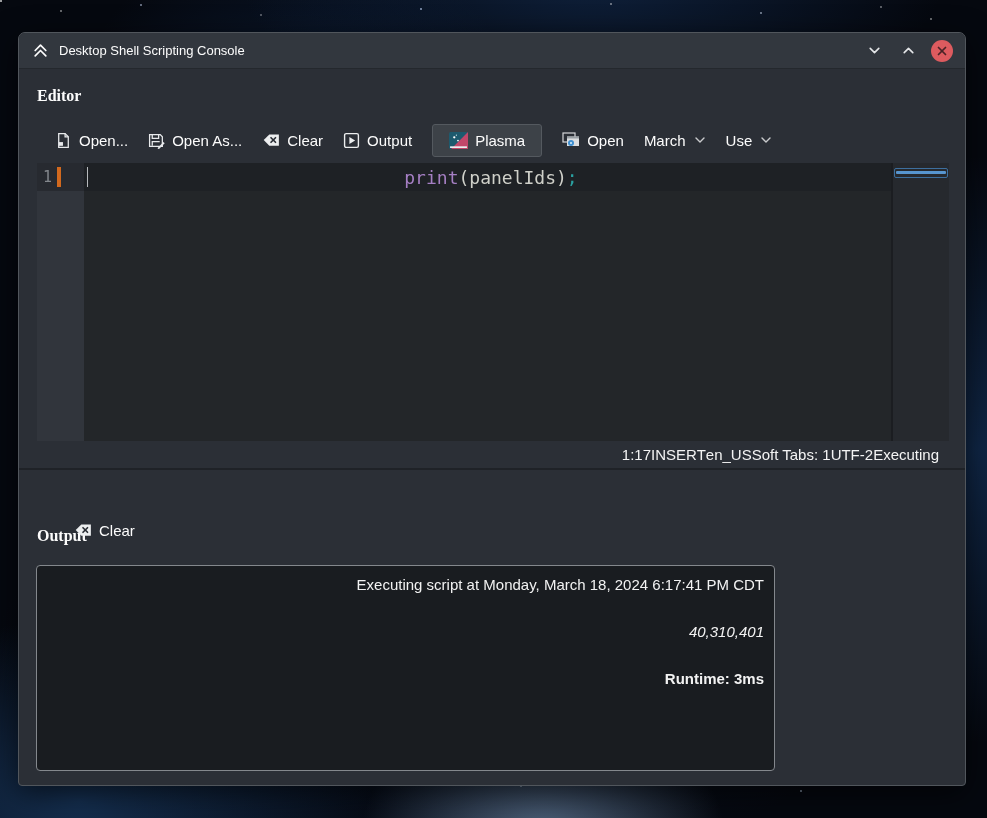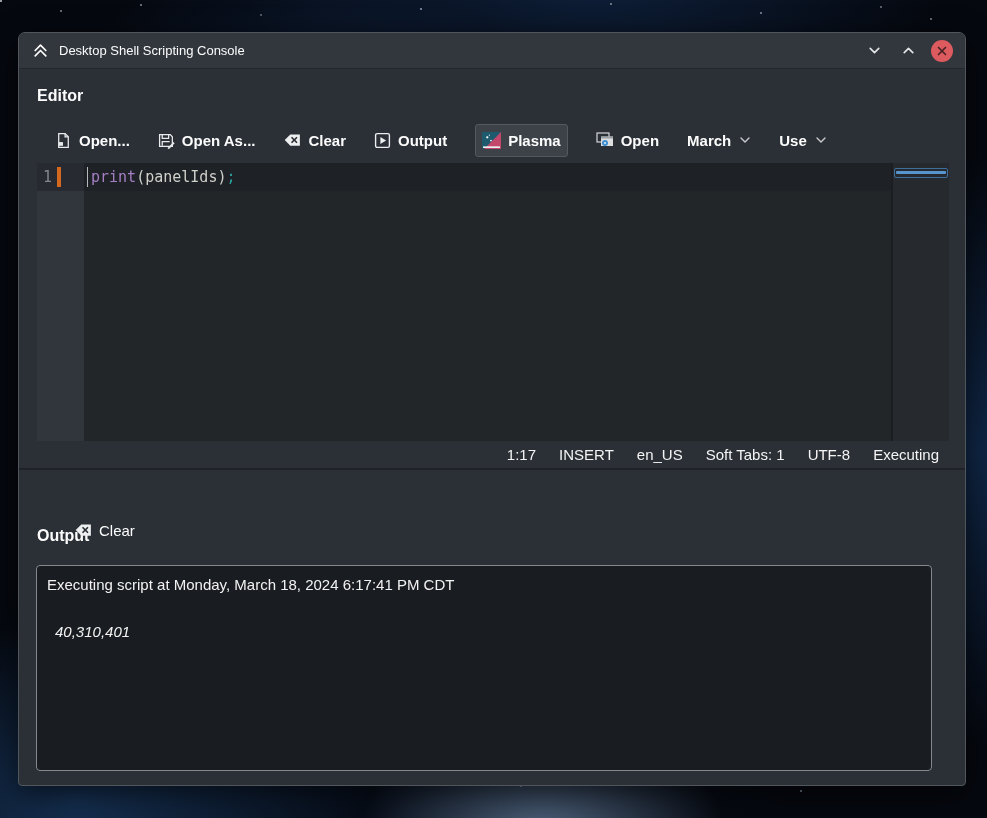--- a/index.html
+++ b/index.html
@@ -53,69 +53,69 @@
   }
   .titlebar .app-icon { display:flex; align-items:center; }
   .titlebar .title { margin-left:10px; font-size:13px; color:#fcfcfc; }
   .tb-spacer { flex:1; }
   .tb-btn { display:flex; align-items:center; justify-content:center;
     width:26px; height:26px; margin-left:8px; cursor:default; }
   .close-btn { width:22px; height:22px; border-radius:50%; background:#dd5b5f;
     display:flex; align-items:center; justify-content:center; margin-left:10px; }
 
   
-  .section-heading { font-size:16px; font-weight:bold; padding:18px 16px 0 18px; }
-
-  
-  .toolbar { display:flex; align-items:center; margin:16px 0 0 36px; gap:28px; height:38px;font-weight:bold; }
+  .section-heading { font-size:16px; font-weight:bold; padding:18px 16px 0 18px;font-family:Liberation Serif, serif; }
+
+  
+  .toolbar { display:flex; align-items:center; margin:16px 0 0 36px; gap:20px; height:38px; }
   .tool-btn { display:flex; align-items:center; gap:7px; font-size:15px; color:#fcfcfc; }
   .tool-btn.selected { background:#3d4248; border:1px solid #54595f; border-radius:3px;
-    padding:6px 6px; }
+    padding:6px 16px; }
   .menu-btn { display:flex; align-items:center; gap:8px; font-size:15px; }
 
   
   .editor-frame {
     position:absolute; left:18px; top:130px; width:912px; height:278px;
     display:flex; overflow:hidden;
   }
   .gutter { width:47px; background:#31353c; position:relative; flex-shrink:0; }
   .gutter-line1 { height:28px; background:#272a30; position:relative; }
   .line-number { position:absolute; left:0; top:0; width:15px; height:28px;
     font-family:"DejaVu Sans Mono", monospace; font-size:15px; line-height:28px;
     text-align:right; color:#83878c; }
   .mod-marker { position:absolute; left:20px; top:4px; width:4px; height:20px; background:#d2691e; }
   .code-area { flex:1; background:#232629; position:relative; }
   .code-line1 { height:28px; background:#1e2125; display:flex; align-items:center;
     padding-left:7px; position:relative;
-    font-family:"DejaVu Sans Mono", monospace; font-size:15px; }
+    font-family:"DejaVu Sans Mono", monospace; font-size:18px;justify-content:center; }
   .caret { position:absolute; left:3px; top:4px; width:1px; height:20px; background:#b7babd; }
   .tok-function { color:#a57fc4; }
   .tok-normal { color:#cfd0c9; }
   .tok-symbol { color:#2aa1a1; }
   .minimap { width:58px; background:#26292e; border-left:2px solid #1b1d21; position:relative; flex-shrink:0; }
   .minimap-view { position:absolute; left:1px; right:1px; top:5px; height:10px;
     border:1px solid #3d6f9e; border-radius:2px; }
   .minimap-line { height:3px; margin:2px 1px 0 1px; background:#5795cf; border-radius:1px; }
 
   
   .statusbar {
     position:absolute; left:0; top:408px; width:100%; height:29px;
     display:flex; align-items:center; justify-content:flex-end;
-    gap:23px; padding-right:26px; font-size:15px; color:#f4f4f4;
+    padding-right:26px; font-size:15px; color:#f4f4f4;
     border-bottom:2px solid #1f2227;
   }
 
   
   .output-heading { padding-top:14px; }
   .output-toolbar { display:flex; align-items:center; margin:14px 0 0 55px; }
   .output-clear { display:flex; align-items:center; gap:7px; font-size:15px; }
   .output-box {
-    position:absolute; left:17px; top:532px; width:896px; height:206px;
+    position:absolute; left:17px; top:532px; width:739px; height:206px;
     background:#191c20; border:1px solid #84888d; border-radius:4px;
-    padding:9px 10px; font-size:15px; color:#f2f2f2;
+    padding:9px 10px; font-size:15px; color:#f2f2f2;text-align:right;
   }
   .out-line { line-height:19px; }
   .out-result { margin:28px 0 0 8px;font-style:italic; }
   .out-runtime { margin:28px 0 0 8px; font-weight:bold; }
 
   svg { display:block; }
 </style>
 </head>
 <body>
 
@@ -269,21 +269,21 @@
         <div class="minimap-line"></div>
       </div>
     </div>
   </div>
 
   <div class="statusbar">
     <span>1:17</span>
     <span>INSERT</span>
     <span>en_US</span>
     <span>Soft Tabs: 1</span>
-    <span>UTF-8</span>
+    <span>UTF-2</span>
     <span>Executing</span>
   </div>
 
   <div class="section-heading output-heading" style="position:absolute; top:437px; left:0; padding-top:14px;margin-top:43px;">Output</div>
 
   <div class="output-toolbar" style="position:absolute; top:488px; left:0; margin:0 0 0 55px;">
     <span class="output-clear">
       <span>
         <svg width="18" height="18" viewBox="0 0 16 16">
           <path d="M15 3 H6.5 L1.5 8 L6.5 13 H15 Z" fill="#eceeef"></path>
@@ -293,15 +293,16 @@
           </g>
         </svg>
       </span>
       <span>Clear</span>
     </span>
   </div>
 
   <div class="output-box">
     <div class="out-line">Executing script at Monday, March 18, 2024 6:17:41 PM CDT</div>
     <div class="out-line out-result">40,310,401</div>
+    <div class="out-line out-runtime">Runtime: 3ms</div>
   </div>
 
 </div>
 
 </body></html>

